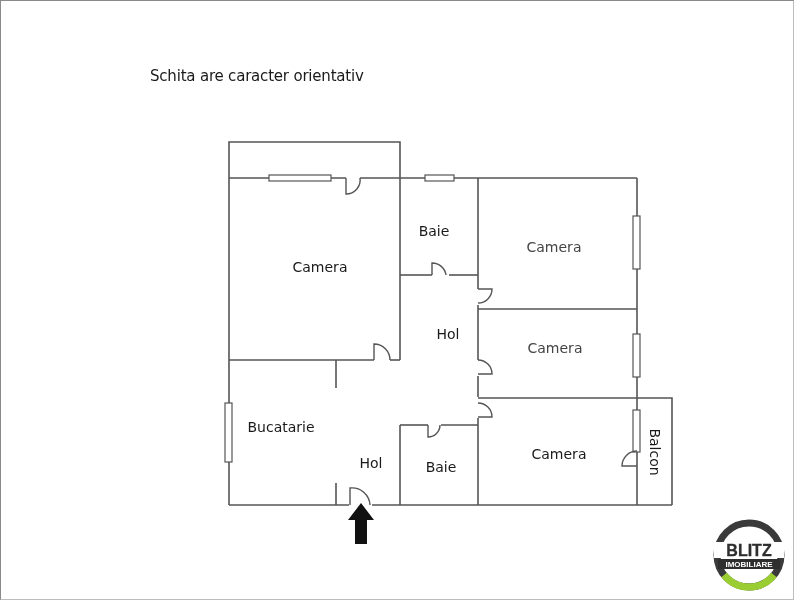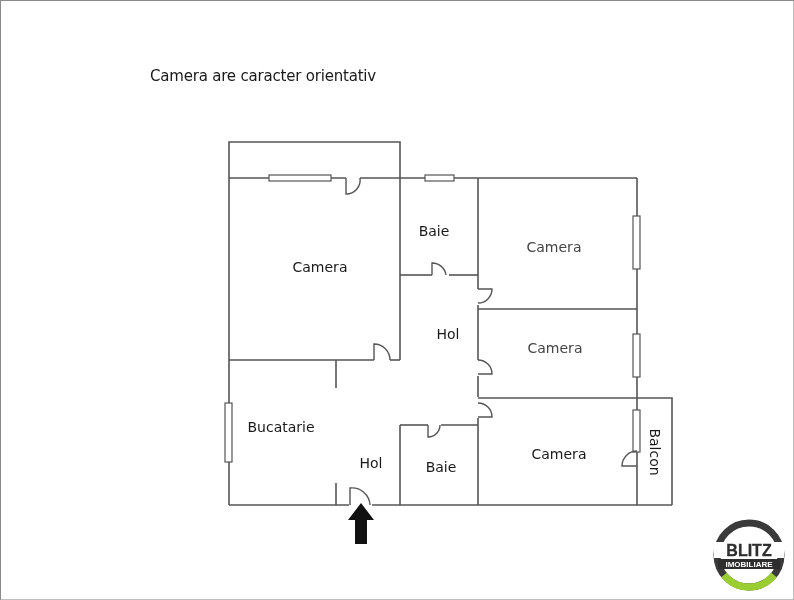--- a/index.html
+++ b/index.html
@@ -12,21 +12,21 @@
   .door { stroke: #555; stroke-width: 1.4; fill: none; }
   .lbl { font-family: "DejaVu Sans", "Liberation Sans", sans-serif; font-size: 14px; fill: #1a1a1a; }
   .lbl.light { fill: #444; }
   .logo { position: absolute; left: 712px; top: 518px; width: 74px; height: 74px; }
 </style>
 </head>
 <body>
 
 <div class="frame"></div>
 
-<div class="note">Camera are caracter orientativ</div>
+<div class="note">Schita are caracter orientativ</div>
 
 <svg class="plan" width="794" height="600" viewBox="0 0 794 600">
 
   <g>
 
     <polyline class="wall" points="229,178 229,142 400,142 400,178"></polyline>
 
     <line class="wall" x1="229" y1="178" x2="346" y2="178"></line>
     <line class="wall" x1="360" y1="178" x2="637" y2="178"></line>
 

